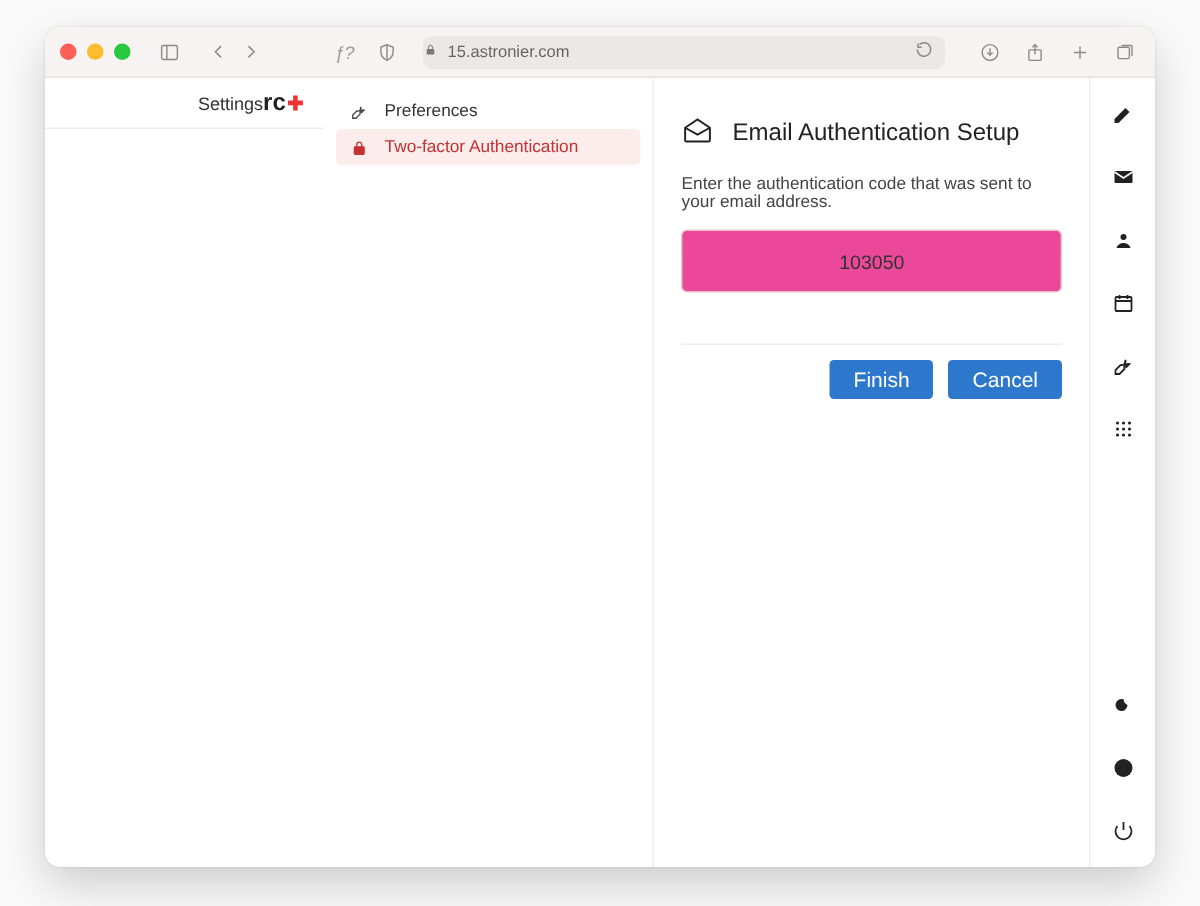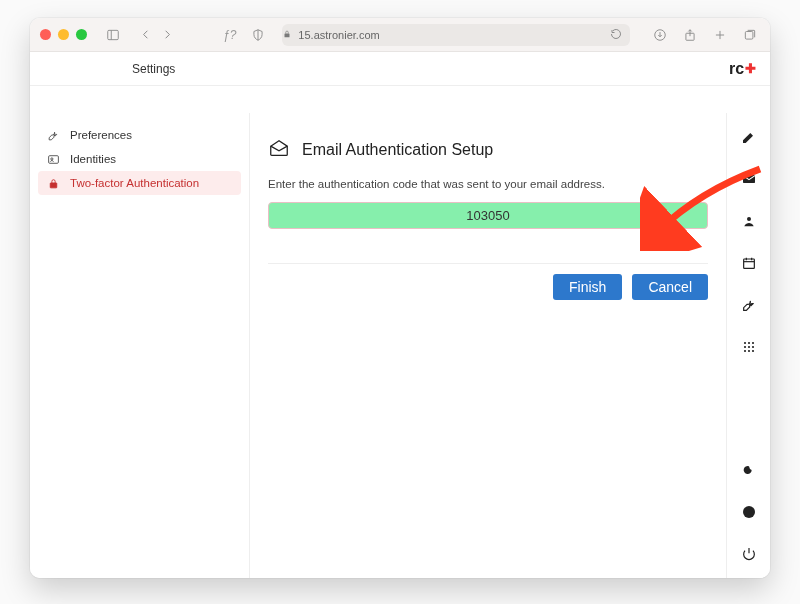--- a/index.html
+++ b/index.html
@@ -48,21 +48,21 @@
       flex:1; background:#ebe8e6; height:22px; border-radius:6px;
       display:flex; align-items:center; justify-content:center;
       color:#666; font-size:11px; gap:6px; margin:0 6px;
     }
     .addr-lock svg{width:10px;height:10px;fill:#7a7a7a;}
     .addr-reload-wrap{margin-left:auto;margin-right:8px;color:#8a8a8a;}
     .right-tools{display:flex;gap:10px;margin-left:6px;}
     .right-tools .tb-icon svg{width:14px;height:14px;}
 
     
-    .app{flex:1;display:flex;flex-direction:column;background:#fff;gap:27px;}
+    .app{flex:1;display:flex;background:#fff;}
     .app-topbar{
       height:34px;border-bottom:1px solid #eee;display:flex;align-items:center;
       padding:0 14px 0 14px;
     }
     .app-title-area{display:flex;align-items:center;gap:10px;}
     .app-title{font-size:12px;color:#333;margin-left:88px;}
     .rc-logo{margin-left:auto;font-weight:700;font-size:16px;color:#222;display:flex;align-items:center;}
     .rc-logo .plus{color:#e33; font-weight:900;font-size:13px;vertical-align:super;margin-left:1px;}
 
     .app-body{flex:1;display:flex;min-height:0;}
@@ -77,22 +77,22 @@
     .nav-icon svg{width:13px;height:13px;stroke:#444;fill:none;stroke-width:1.6;}
     .nav-item.filled svg{fill:#444;stroke:none;}
 
     .main-col{flex:1;padding:24px 18px 10px 18px;position:relative;}
     .card{max-width:480px;}
     .card-head{display:flex;align-items:center;gap:12px;margin-bottom:16px;}
     .card-head svg{width:22px;height:22px;stroke:#222;fill:none;stroke-width:1.4;}
     .card-title{font-size:16px;font-weight:500;color:#222;}
     .card-desc{font-size:11.5px;color:#444;margin-bottom:12px;}
     .code-input{
-      width:100%;height:27px;border:1px solid #e9bfc4;border-radius:4px;
-      text-align:center;font-size:13px;color:#333;outline:none;background:#86efac;
+      width:100%;height:42px;border:1px solid #e9bfc4;border-radius:4px;
+      text-align:center;font-size:13px;color:#333;outline:none;background:#ec4899;
     }
     .divider{border-top:1px solid #eee;margin:34px 0 10px 0;}
     .btn-row{display:flex;gap:10px;justify-content:flex-end;}
     .btn{
       height:26px;padding:0 16px;border:none;border-radius:3px;
       background:#2d78cc;color:#fff;font-size:14px;cursor:pointer;
     }
 
     .right-col{width:44px;border-left:1px solid #eee;display:flex;flex-direction:column;align-items:center;padding:14px 0;gap:22px;}
     .right-col .spacer-flex{flex:1;}
@@ -198,30 +198,20 @@
     <div class="app-body">
 
       <div class="left-col">
         <div class="nav-item">
           <span class="nav-icon">
               <svg viewBox="0 0 24 24">
                 <path d="M14 6a4 4 0 0 1-5 5L4 16v4h4l5-5a4 4 0 0 1 5-5l-3 3-2-2z"></path>
               </svg>
             </span>
           <span>Preferences</span>
-        </div>
-        <div class="nav-item">
-          <span class="nav-icon">
-              <svg viewBox="0 0 24 24">
-                <rect x="3" y="5" width="18" height="14" rx="2"></rect>
-                <circle cx="9" cy="11" r="2"></circle>
-                <path d="M6 16c.6-1.5 2-2 3-2s2.4.5 3 2"></path>
-              </svg>
-            </span>
-          <span>Identities</span>
         </div>
         <div class="nav-item active">
           <span class="nav-icon">
               <svg viewBox="0 0 24 24">
                 <rect x="6" y="11" width="12" height="9" rx="1"></rect>
                 <path d="M9 11V8a3 3 0 1 1 6 0v3" fill="none" stroke="#c53030" stroke-width="1.6"></path>
               </svg>
             </span>
           <span>Two-factor Authentication</span>
         </div>

